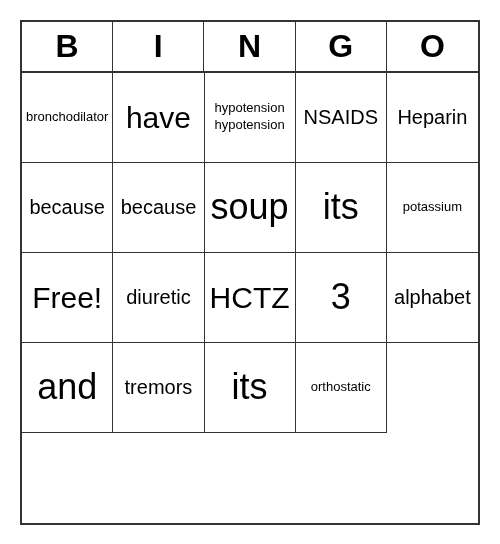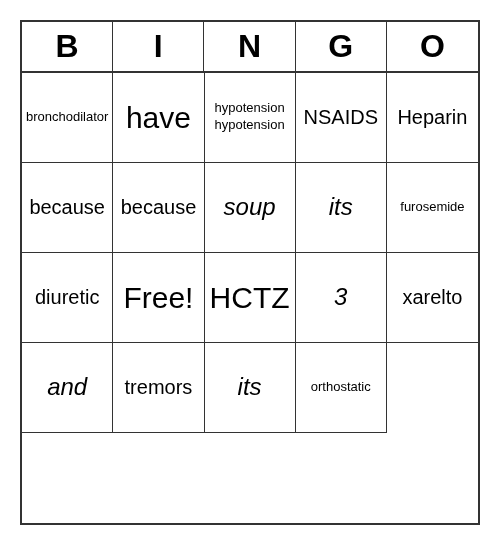--- a/index.html
+++ b/index.html
@@ -74,22 +74,21 @@
     .cell-text.large {
       font-size: 30px;
       font-weight: normal;
     }
 
     .cell-text.medium {
       font-size: 20px;
     }
 
     .cell-text.xlarge {
-      font-size: 24px;
-      font-style: italic;
+      font-size: 36px;
     }
   </style>
 </head>
 <body>
 
 <div class="bingo-card">
   <div class="bingo-header">
   <div class="bingo-header-cell">B</div>
       <div class="bingo-header-cell">I</div>
       <div class="bingo-header-cell">N</div>
@@ -118,36 +117,36 @@
       <div class="bingo-cell">
         <span class="cell-text medium">because</span>
       </div>
       <div class="bingo-cell">
         <span class="cell-text xlarge">soup</span>
       </div>
       <div class="bingo-cell">
         <span class="cell-text xlarge">its</span>
       </div>
       <div class="bingo-cell">
-        <span class="cell-text">furosemide</span>
+        <span class="cell-text">potassium</span>
+      </div>
+      <div class="bingo-cell">
+        <span class="cell-text large">Free!</span>
       </div>
       <div class="bingo-cell">
         <span class="cell-text medium">diuretic</span>
-      </div>
-      <div class="bingo-cell">
-        <span class="cell-text large">Free!</span>
       </div>
       <div class="bingo-cell">
         <span class="cell-text large">HCTZ</span>
       </div>
       <div class="bingo-cell">
         <span class="cell-text xlarge">3</span>
       </div>
       <div class="bingo-cell">
-        <span class="cell-text medium">xarelto</span>
+        <span class="cell-text medium">alphabet</span>
       </div>
       <div class="bingo-cell">
         <span class="cell-text xlarge">and</span>
       </div>
       <div class="bingo-cell">
         <span class="cell-text medium">tremors</span>
       </div>
       <div class="bingo-cell">
         <span class="cell-text xlarge">its</span>
       </div>

